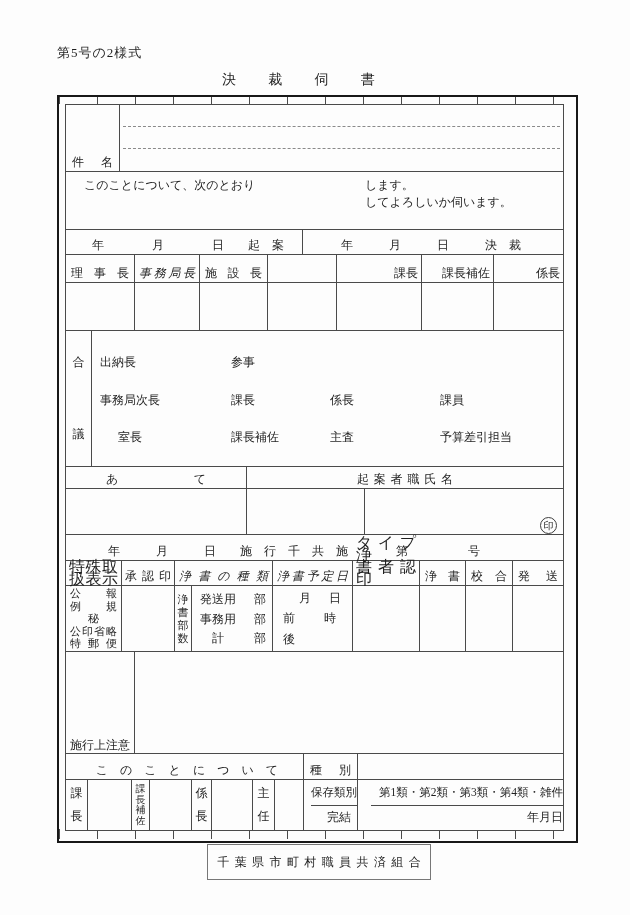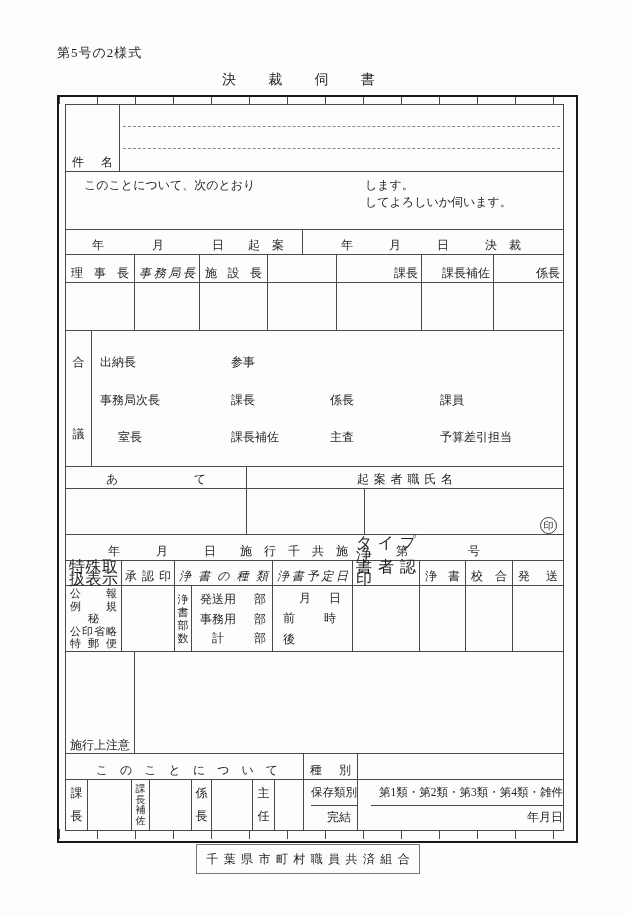--- a/index.html
+++ b/index.html
@@ -84,21 +84,21 @@
           align-items:center;padding:5px 0;}
   .vlabel-tight{height:100%;display:flex;flex-direction:column;justify-content:center;
           align-items:center;font-size:10px;line-height:10.5px;}
   .stackcol{display:flex;flex-direction:column;align-items:flex-end;border-right:1px solid var(--ln);}
   .stackcol .scell{display:flex;align-items:center;justify-content:center;flex:1;}
   .stackcol .scell:first-child{border-bottom:1px solid var(--ln);}
   .stackcol.last{border-right:none;}
   .ret-val{justify-content:flex-start;padding-left:8px;font-size:11.5px;white-space:nowrap;}
   .cdate{display:flex;justify-content:space-evenly;align-items:center;flex:1;}
   
-  .orgbox{position:absolute;left:196px;top:844px;width:224px;height:30px;
+  .orgbox{position:absolute;left:207px;top:844px;width:224px;height:36px;
           border:1px solid #777;display:flex;align-items:center;justify-content:center;
           letter-spacing:0.45em;padding-left:0.45em;font-size:12px;background:#fdfdfd;}
   .f115{font-size:11.5px;}
 </style>
 </head>
 <body>
 
 <div class="form-no">第5号の2様式</div>
 <div class="title">決裁伺書</div>
 

